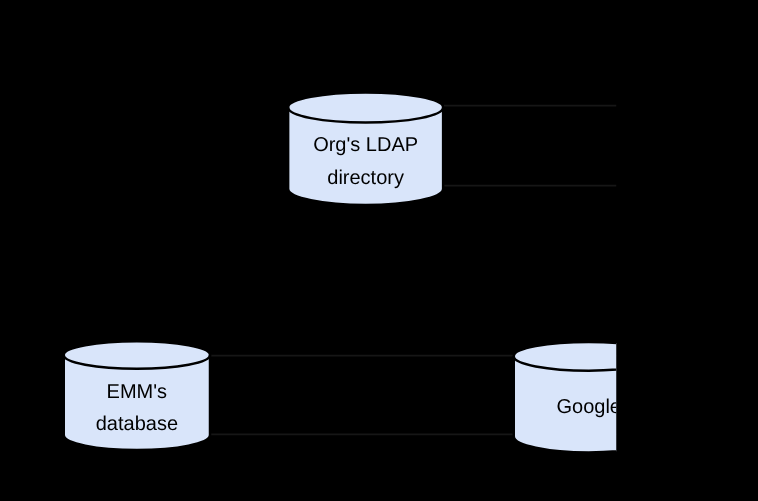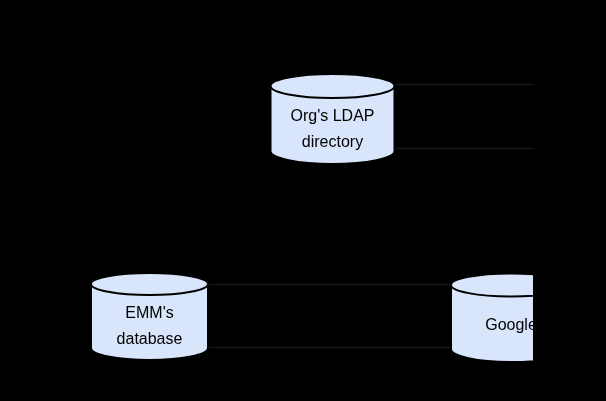--- a/index.html
+++ b/index.html
@@ -7,21 +7,20 @@
     padding: 0;
     background: #000000;
   }
   .stage {
     position: relative;
     width: 493px;
     height: 401px;
     background: #000000;
     overflow: hidden;
     font-family: "Liberation Sans", sans-serif;
-    padding-left: 40px;
   }
   svg { display: block; }
   .cyl-body {
     stroke: #000000;
     stroke-width: 2;
   }
   .cyl-arc {
     fill: none;
     stroke: #000000;
     stroke-width: 2;

